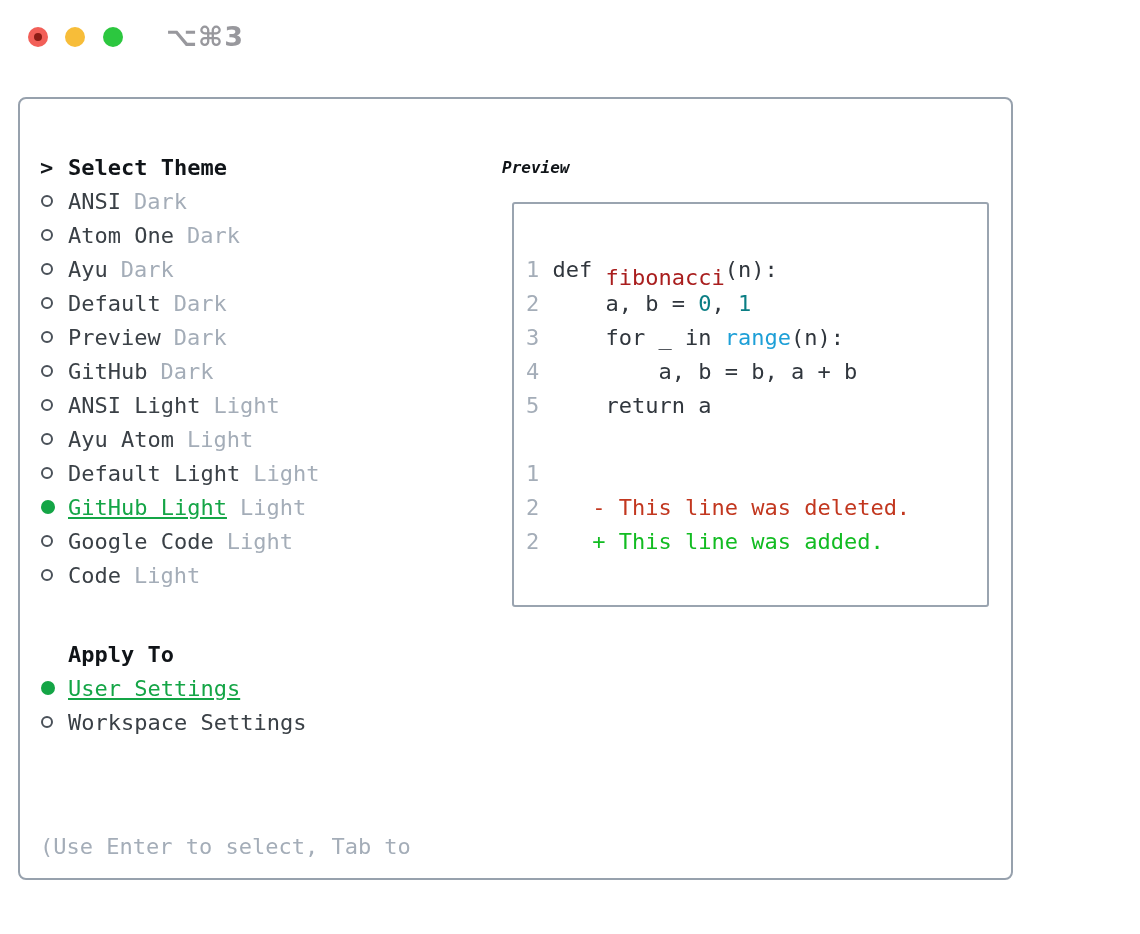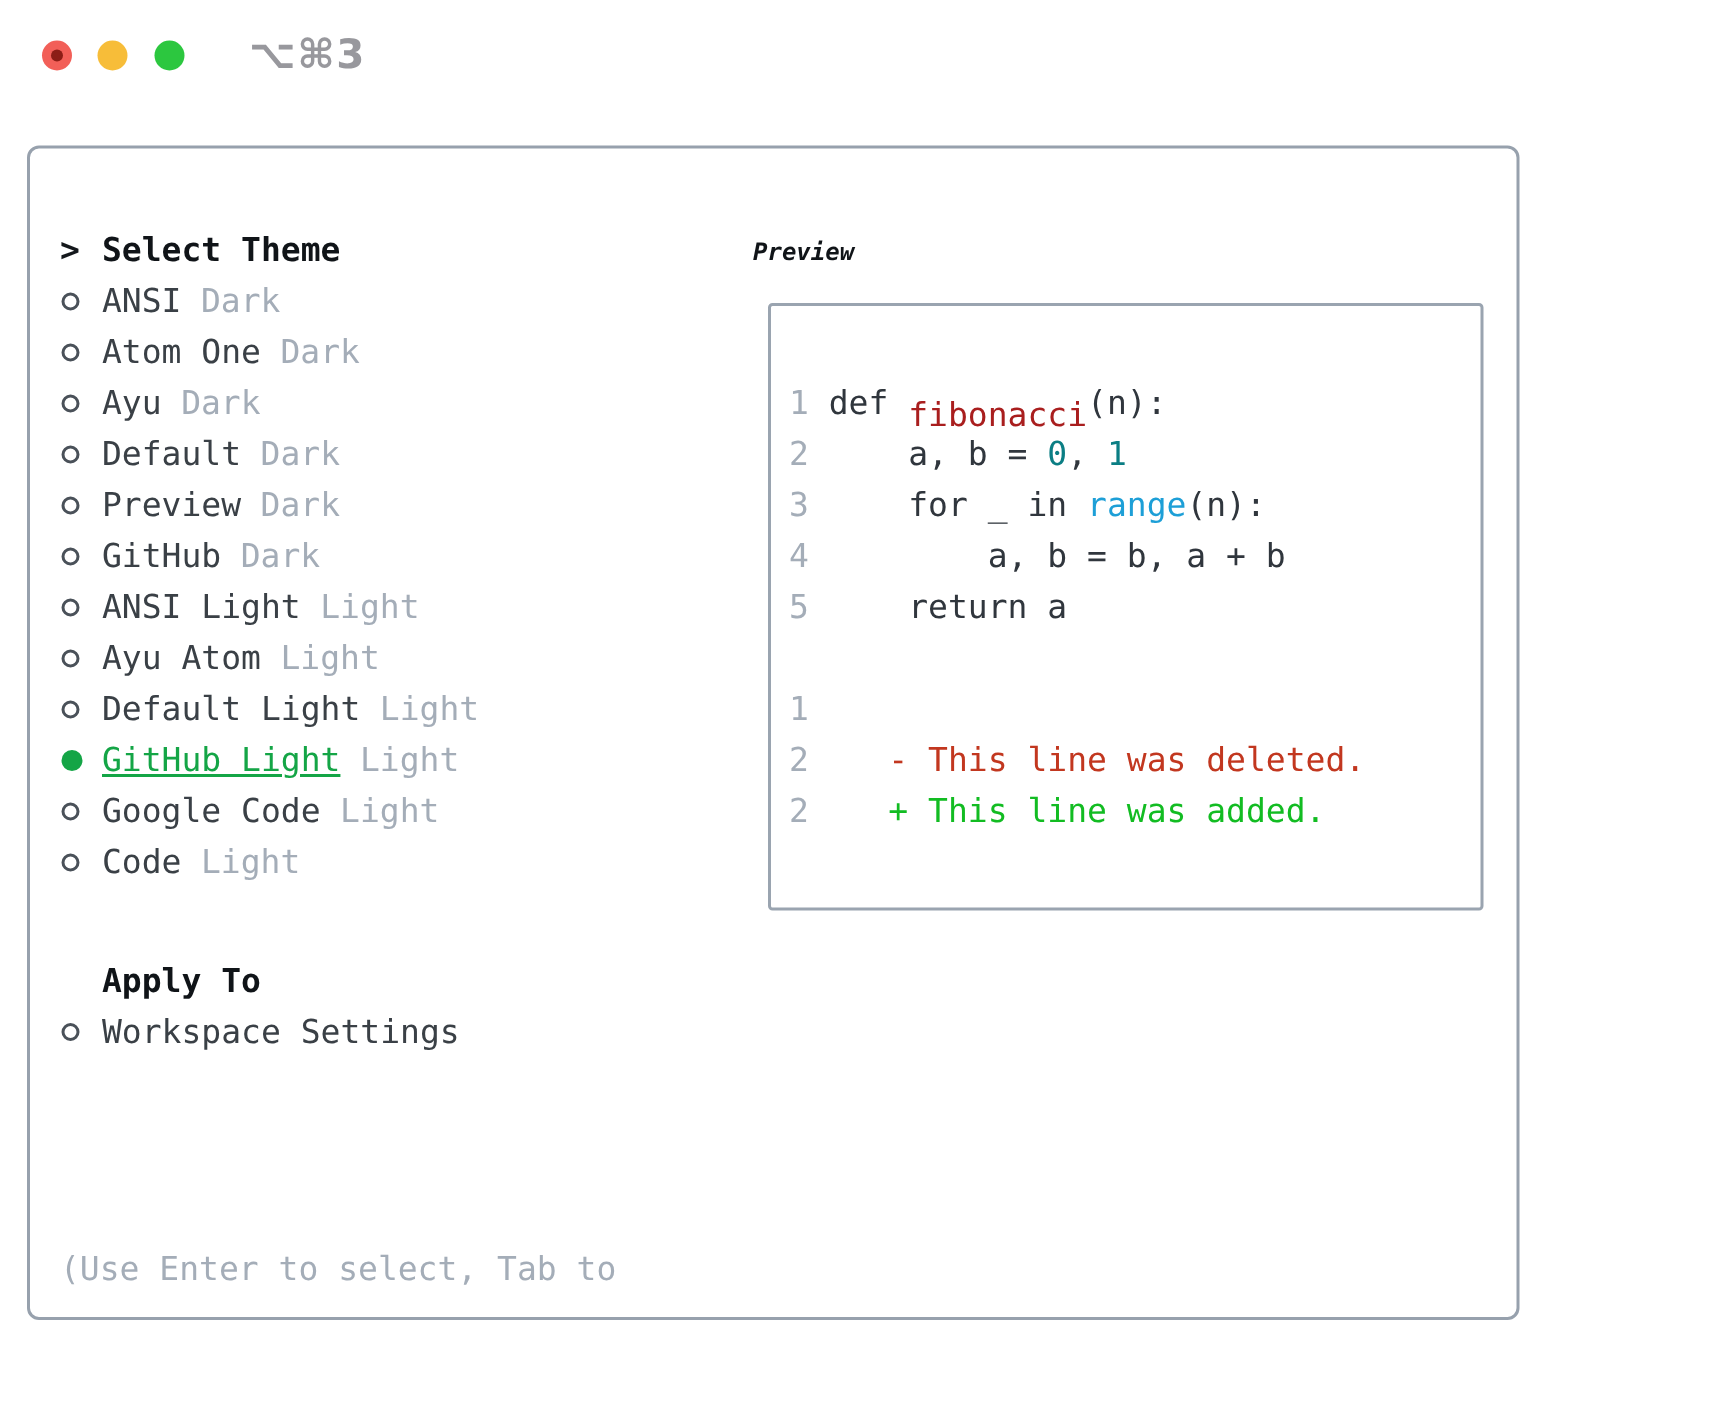--- a/index.html
+++ b/index.html
@@ -112,20 +112,21 @@
           <div class="row"><span class="marker"><span class="circle"></span></span><span class="name">Code</span><span class="tag">Light</span></div>
         </div>
     </div>
 
     <div class="list-block" id="apply-list">
       <div class="row">
         <span class="marker"></span>
         <span class="hdr">Apply To</span>
       </div>
       <div id="apply-items">
+          <div class="row"><span class="marker"><span class="circle filled"></span></span><span class="name selected">User Settings</span></div>
           <div class="row"><span class="marker"><span class="circle"></span></span><span class="name">Workspace Settings</span></div>
         </div>
     </div>
 
     <div class="hint">
       <div>(Use Enter to select, Tab to</div>
       <div>change focus)</div>
     </div>
 
     <div class="preview-header-row">

